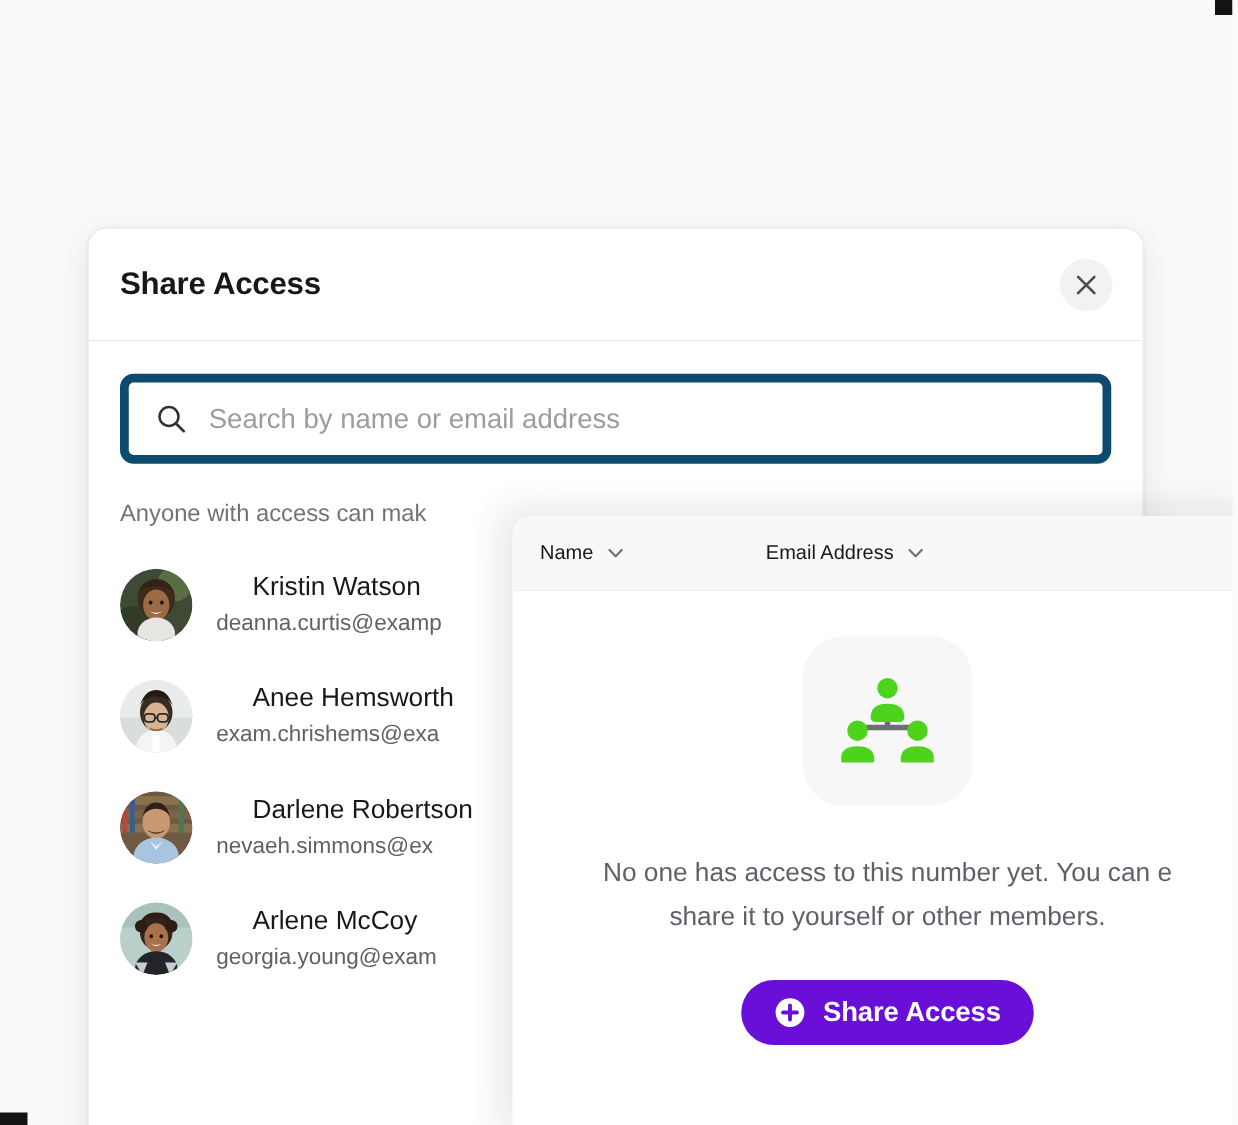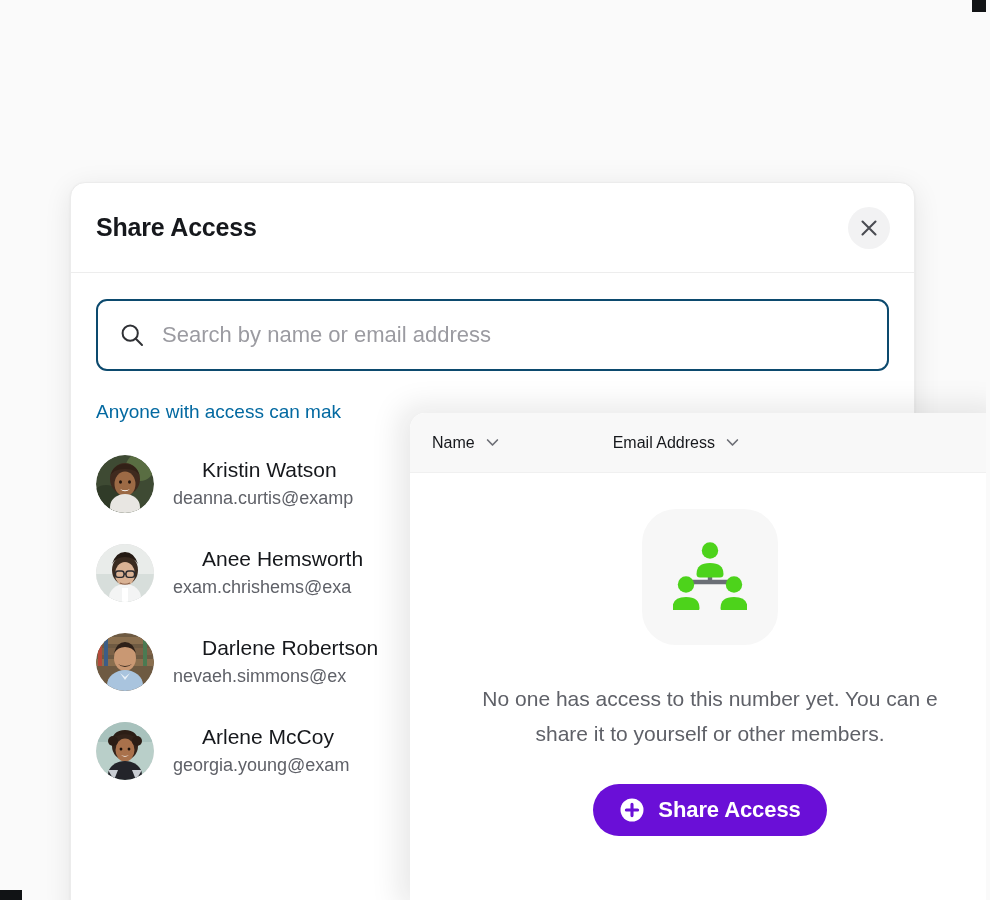--- a/index.html
+++ b/index.html
@@ -43,36 +43,36 @@
     width: 42px; height: 42px; border-radius: 50%;
     background: #f2f2f3; border: none; cursor: pointer;
     display: flex; align-items: center; justify-content: center;
     padding: 0;
   }
   .close-btn svg { display: block; }
 
   .modal-body { padding: 26px 25px 0 25px; }
 
   .search-box {
-    height: 72px; border: 2px solid #0c4a6e; border-radius: 11px;
+    height: 72px; border: 7px solid #0c4a6e; border-radius: 11px;
     background: #fff; display: flex; align-items: center; padding: 0 20px;
     gap: 16px;
   }
   .search-icon { flex: 0 0 auto; display: flex; }
   .search-input {
     border: none; outline: none; background: transparent;
     font-family: "Liberation Sans", sans-serif;
     font-size: 22px; color: #16181c; width: 100%;
     padding: 0;
   }
   .search-input::placeholder { color: #9b9ba1; }
 
   .access-note {
     margin-top: 30px;
-    font-size: 19px; color: #0369a1;
+    font-size: 19px; color: #737373;
     white-space: nowrap;
   }
 
   .people-list { margin-top: 22px; }
   .person {
     display: flex; align-items: center; gap: 19px;
     padding: 10px 0 10px 0;
     margin-bottom: 11px;
   }
   .avatar {

